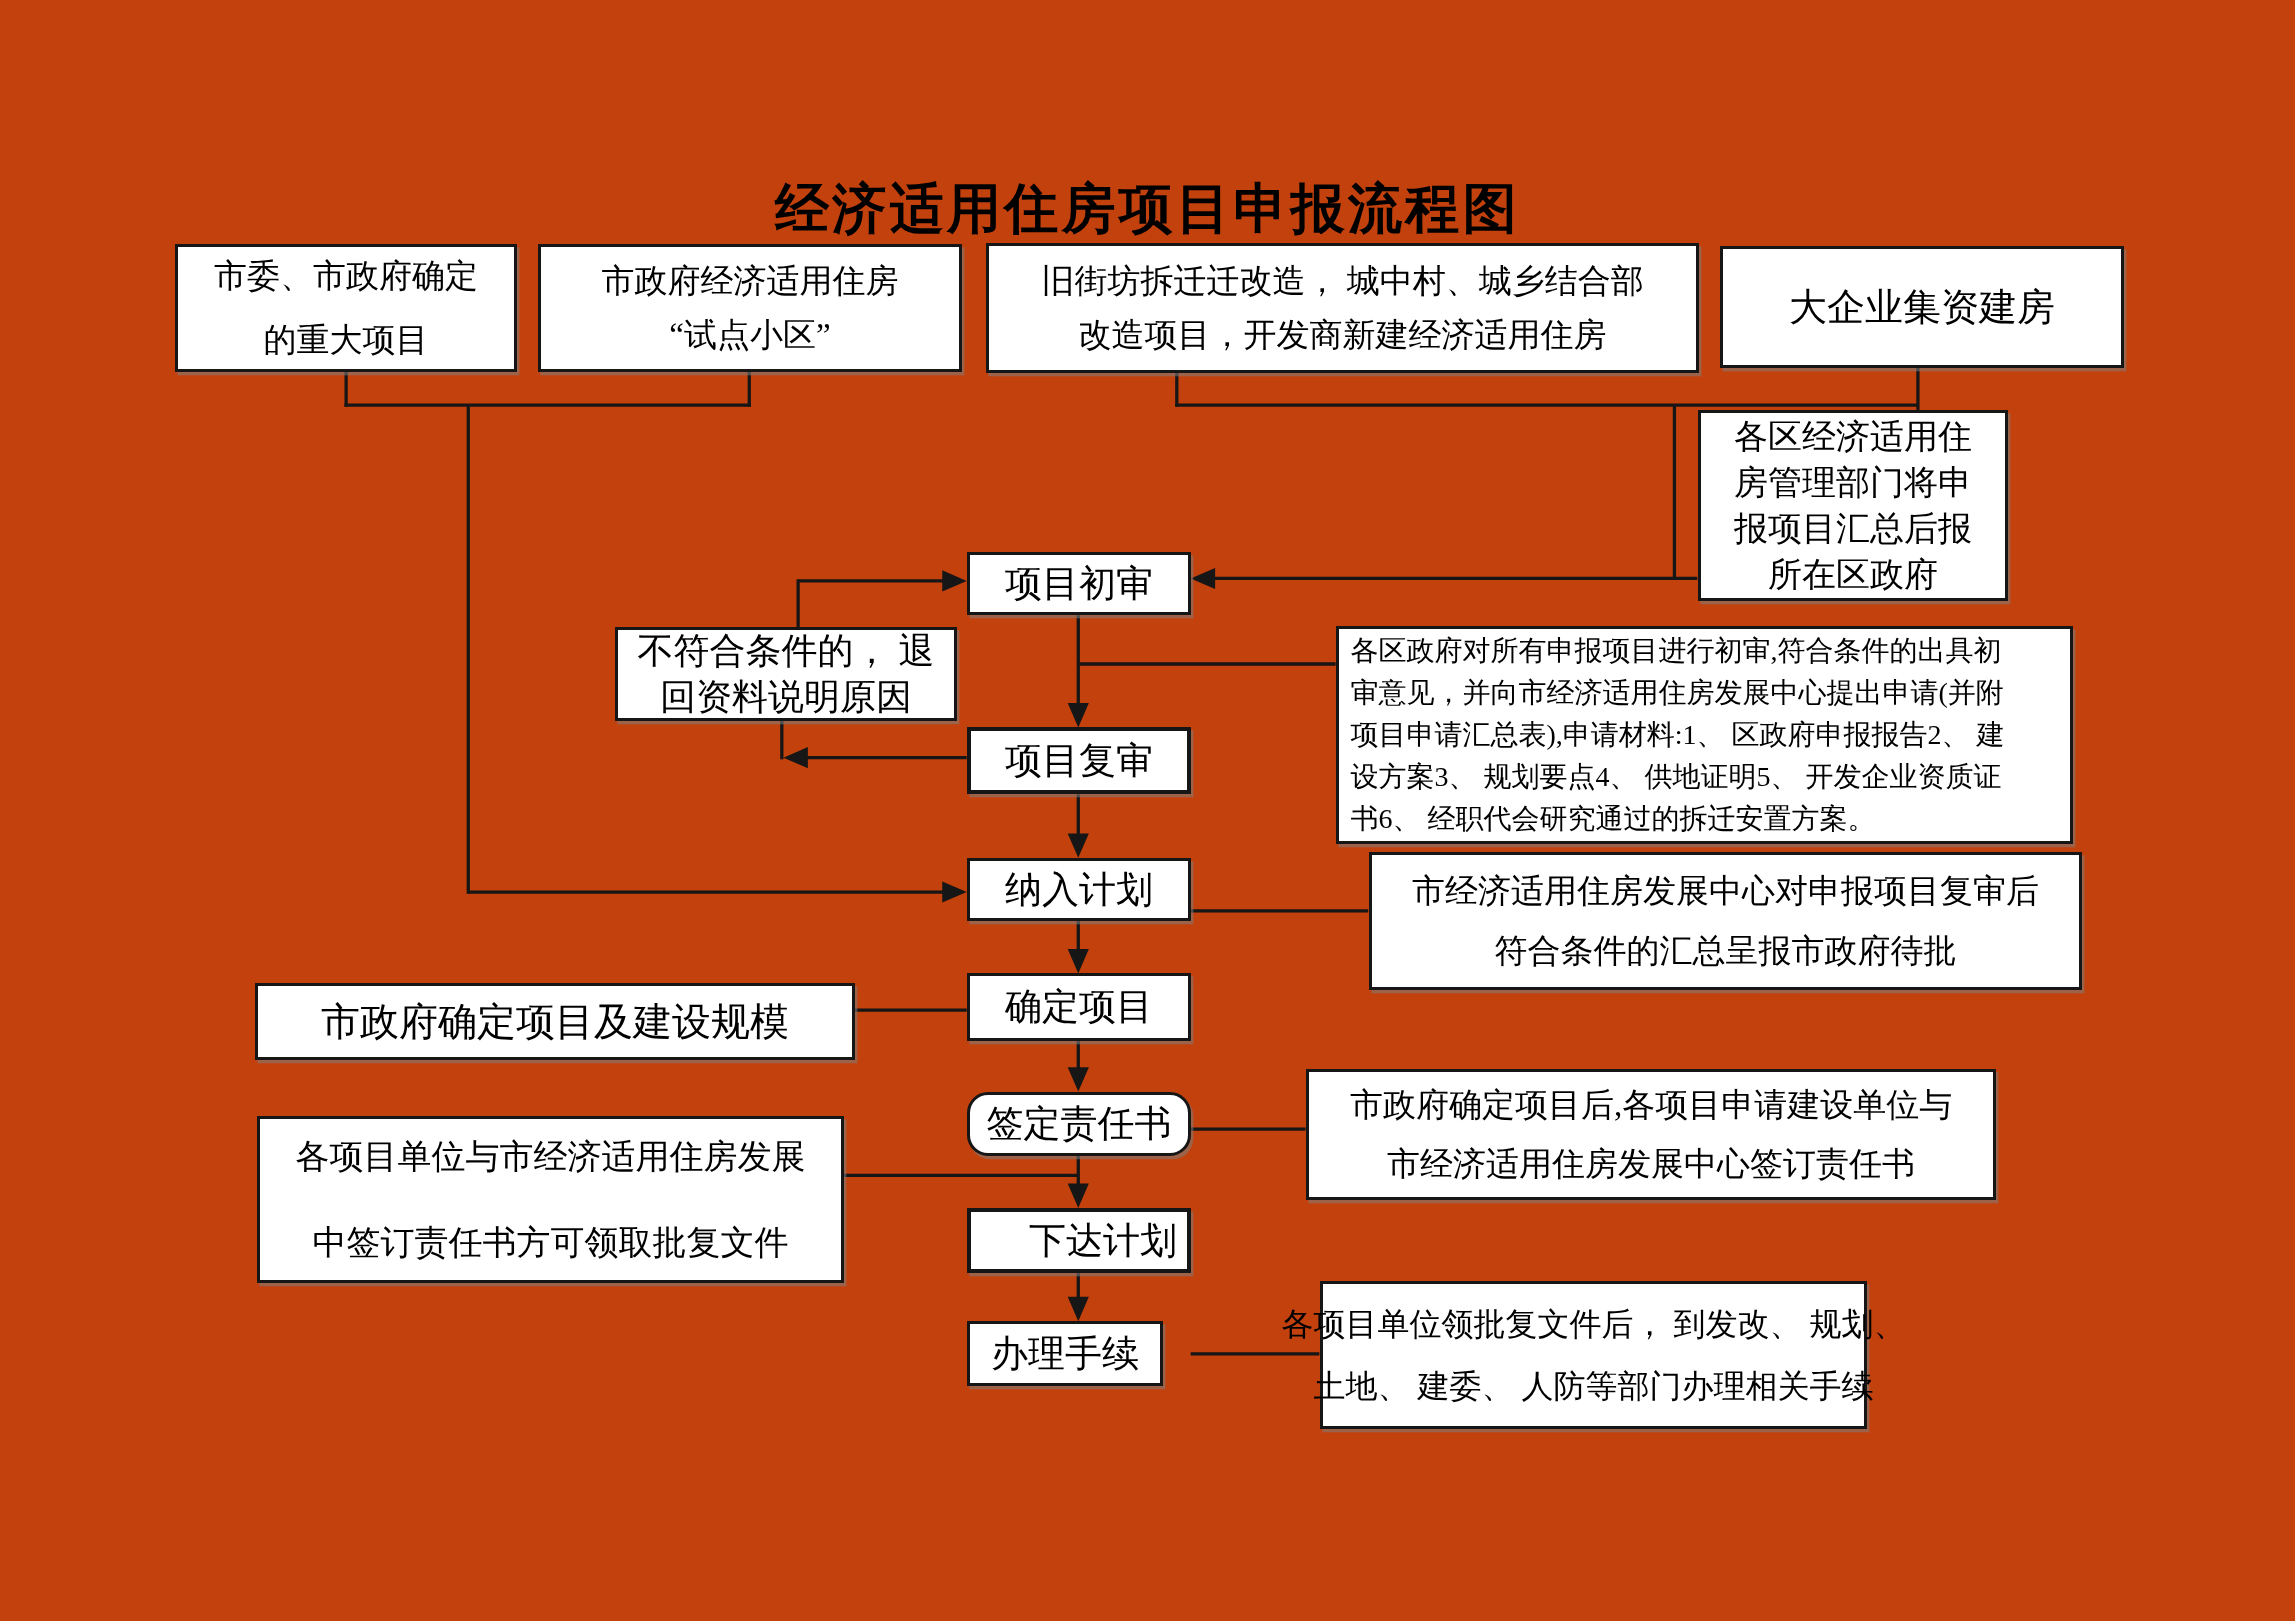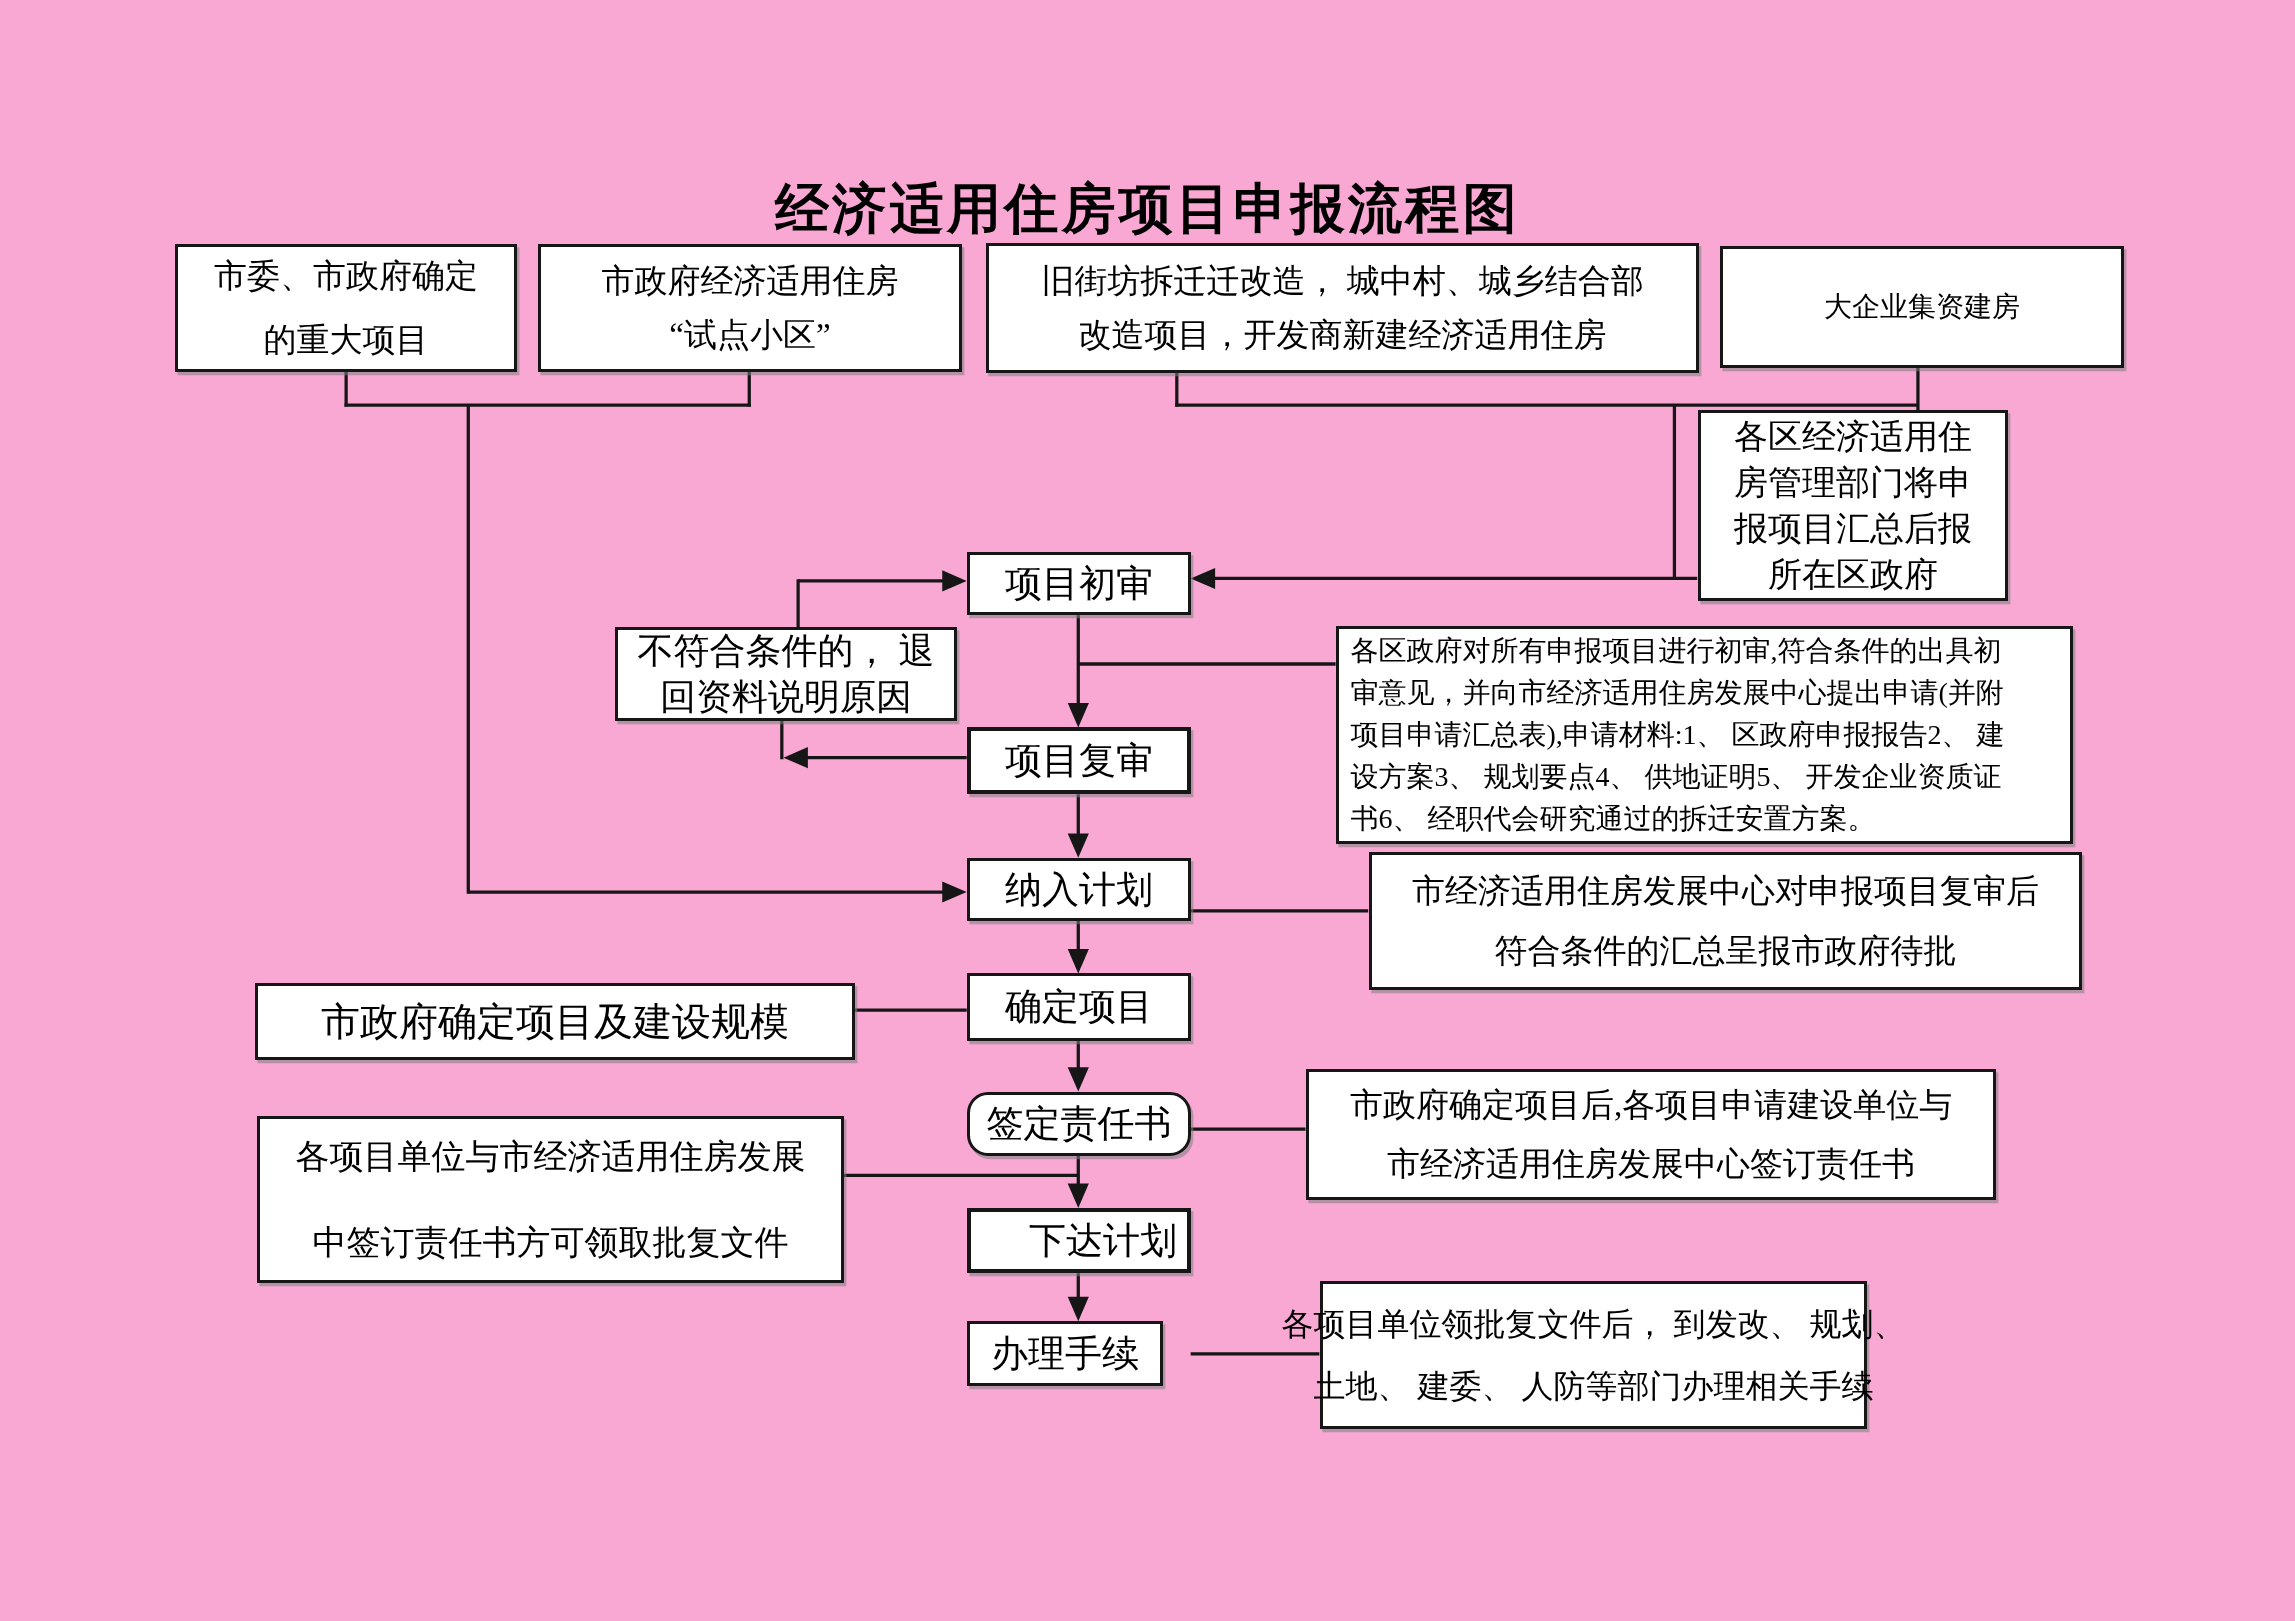--- a/index.html
+++ b/index.html
@@ -1,20 +1,20 @@
 <!DOCTYPE html>
 <html style="font-size:13px"><head>
 <meta charset="utf-8">
 <style>
   html,body{margin:0;padding:0;background:#ffffff;}
   #canvas{
     position:relative;
     width:2295px;
     height:1622px;
-    background:#f9a8d4;
+    background:#c2410c;
     font-family:"Liberation Serif","DejaVu Serif",serif;
     color:#000;
     overflow:hidden;
   }
   #connector-layer{
     position:absolute;left:0;top:0;width:2295px;height:1622px;z-index:1;
   }
   .flow-title{
     position:absolute;left:0;top:173px;width:2295px;
     text-align:center;font-size:54px;font-weight:600;letter-spacing:3.3px;z-index:3;
@@ -26,21 +26,21 @@
     z-index:2;box-shadow:2.4px 3.3px 0 rgba(125,125,125,0.55);
   }
   .box .ln{display:block;white-space:nowrap;}
   .thick{border-width:4.9px;}
   .note-left{align-items:flex-start;text-align:left;padding:4.9px 11.4px;}
   .note-left .ln{white-space:nowrap;}
 
   .b-major      {left:175px; top:244px;  width:342px; height:128px; font-size:33px; line-height:54px;gap:10px;}
   .b-pilot      {left:538px; top:244px;  width:424px; height:128px; font-size:33px; line-height:54px;}
   .b-renewal    {left:986px;top:243px;  width:713px; height:130px; font-size:33px; line-height:54px;}
-  .b-enterprise {left:1720px;top:246px;  width:404px; height:122px; font-size:28px;}
+  .b-enterprise {left:1720px;top:246px;  width:404px; height:122px; font-size:38px;}
   .b-district   {left:1698px;top:410px;  width:310px; height:191px; font-size:34px; line-height:46px;}
   .b-initial    {left:967px;top:552px;  width:224px; height:63px;  font-size:37px;}
   .b-reject     {left:615px; top:627px;  width:342px; height:94px; font-size:36px; line-height:46px;}
   .b-second     {left:967px;top:727px;  width:224px; height:67px;  font-size:37px;}
   .b-note-init  {left:1336px;top:626px;  width:737px; height:218px; font-size:28px; line-height:42px;}
   .b-include    {left:967px;top:858px; width:224px; height:63px;  font-size:37px;}
   .b-note-second{left:1369px;top:852px; width:713px; height:138px; font-size:33px; line-height:60px;}
   .b-confirm    {left:967px;top:973px; width:224px; height:68px;  font-size:37px;}
   .b-scale      {left:255px; top:983px; width:600px; height:77px;  font-size:39px;}
   .b-sign       {left:967px;top:1092px; width:224px; height:64px;  font-size:37px;border-radius:21px;}

